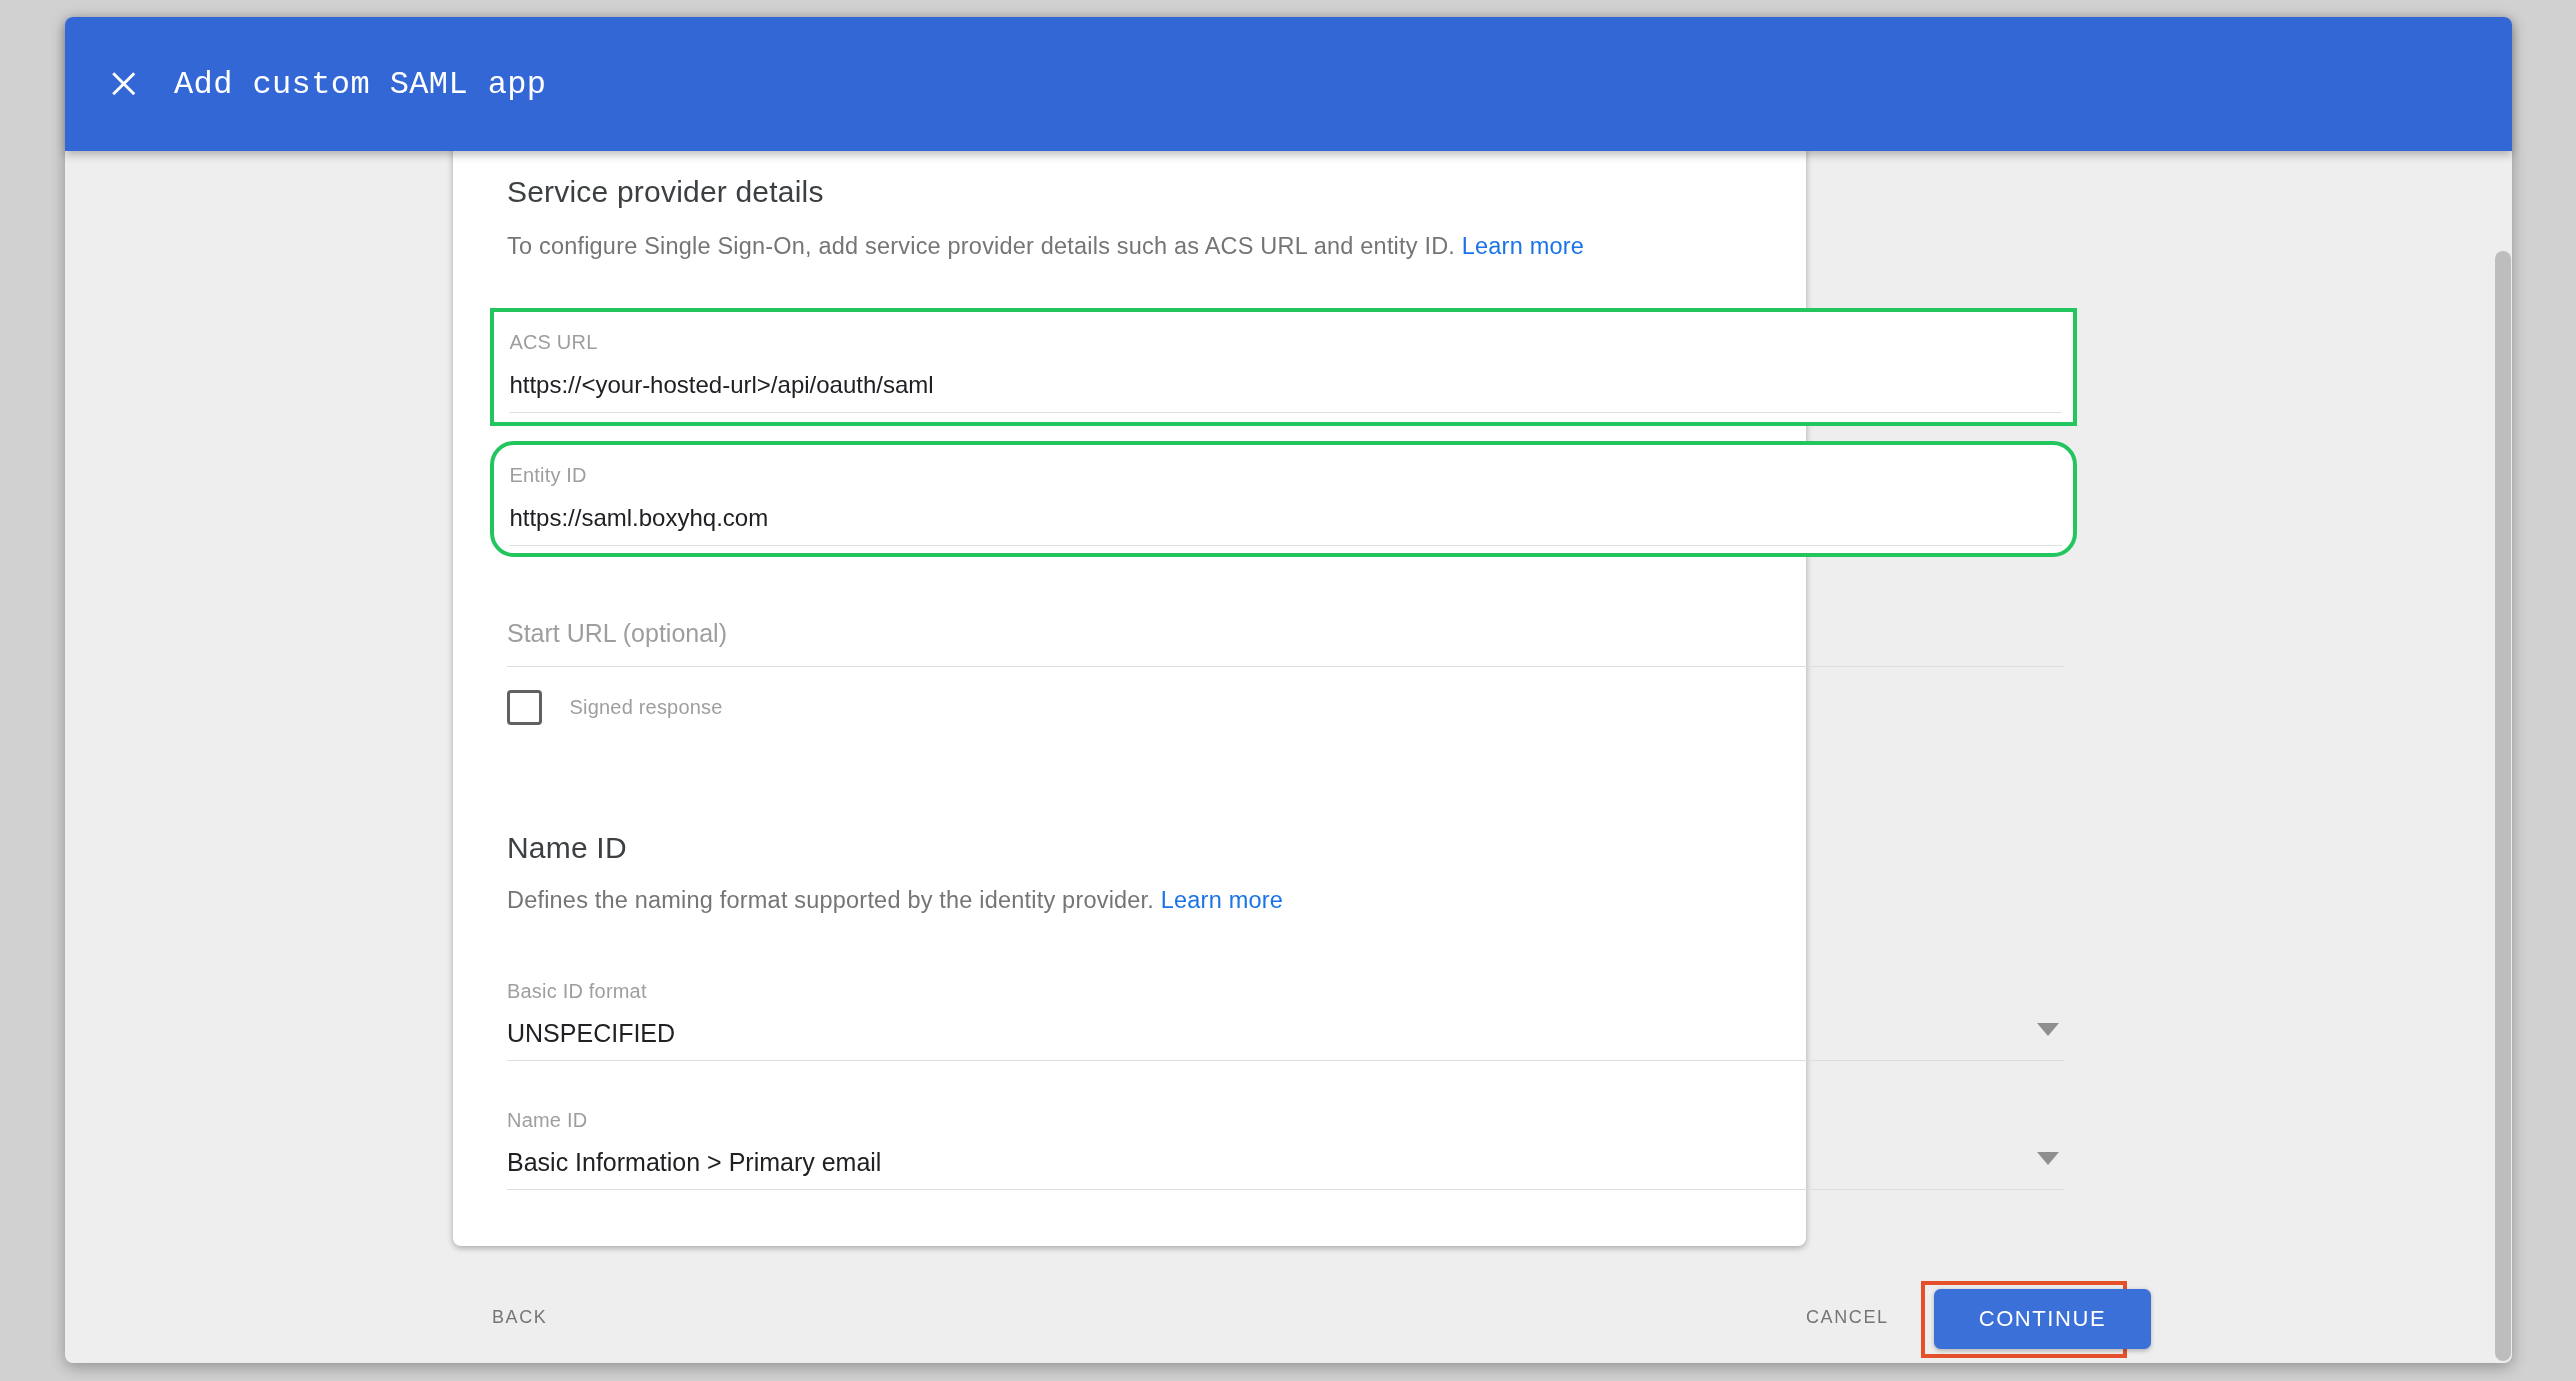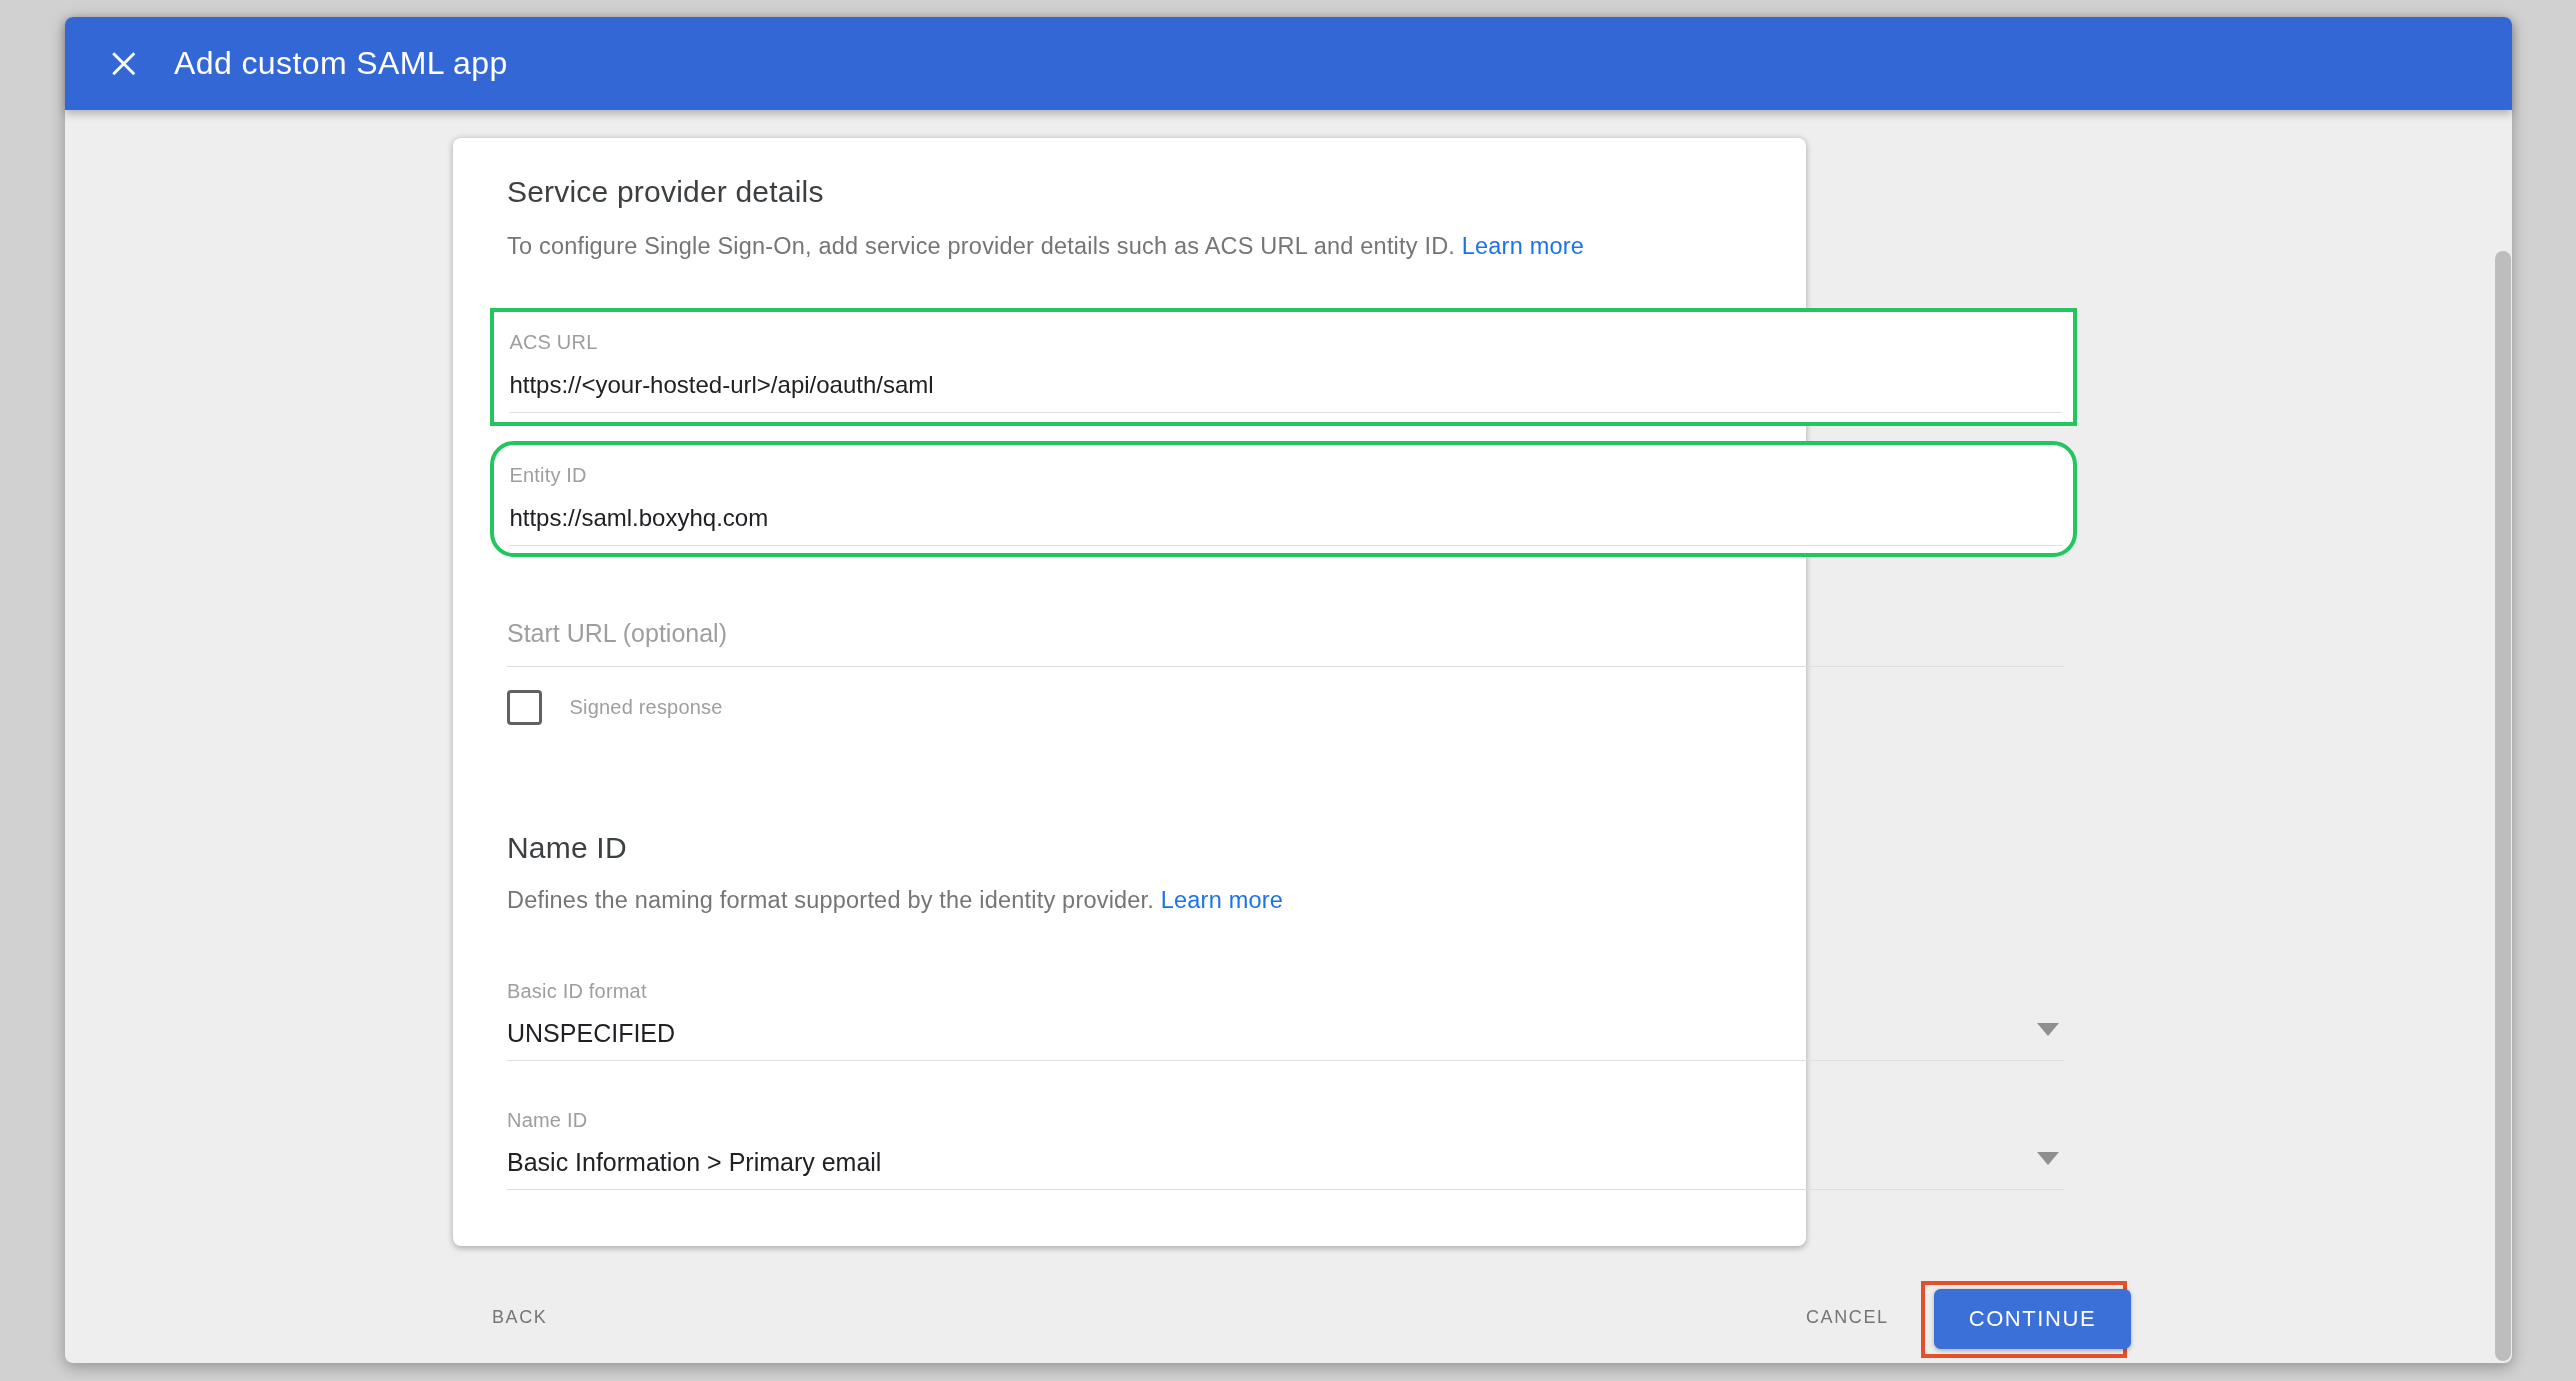--- a/index.html
+++ b/index.html
@@ -12,25 +12,26 @@
   }
   .abs{position:absolute;}
 
   
   .dialog{
     left:65px;top:17px;width:2447px;height:1346px;
     background:#EEEEEE;border-radius:8px;
     box-shadow:0 3.2px 14.6px rgba(0,0,0,.30);
   }
   .header{
-    left:65px;top:17px;width:2447px;height:93px;
+    left:65px;top:17px;width:2447px;height:134px;
     background:#3367D6;border-radius:8px 8px 0 0;
     box-shadow:0 3.2px 8px rgba(0,0,0,.25);
     display:flex;align-items:center;padding-left:41px;box-sizing:border-box;
     z-index:3;
+    font-family:Liberation Mono, monospace;
   }
   .close-btn{
     width:36px;height:36px;display:flex;align-items:center;justify-content:center;
     cursor:pointer;flex:0 0 auto;
   }
   .header-title{
     color:#FFFFFF;font-size:32px;margin-left:32px;letter-spacing:0.4px;
   }
 
   
@@ -88,21 +89,21 @@
   
   .text-btn{
     font-size:18px;font-weight:500;color:#757575;letter-spacing:1.6px;cursor:pointer;
     z-index:3;
   }
   .continue-outline{
     left:1921px;top:1281px;width:206px;height:77px;
     border:4px solid #E5502B;box-sizing:border-box;z-index:3;
   }
   .continue-btn{
-    left:1934px;top:1289px;width:197px;height:60px;
+    left:1934px;top:1289px;width:217px;height:60px;
     background:#3C70D9;border-radius:6.5px;
     display:flex;align-items:center;justify-content:center;
     color:#FFFFFF;font-size:22px;font-weight:500;letter-spacing:1.6px;cursor:pointer;
     box-shadow:0 1.6px 4px rgba(0,0,0,.25);z-index:4;
   }
 
   
   .scroll-thumb{
     left:2495px;top:251px;width:16px;height:1110px;
     background:#BDBDBD;border-radius:8px;z-index:5;cursor:pointer;

